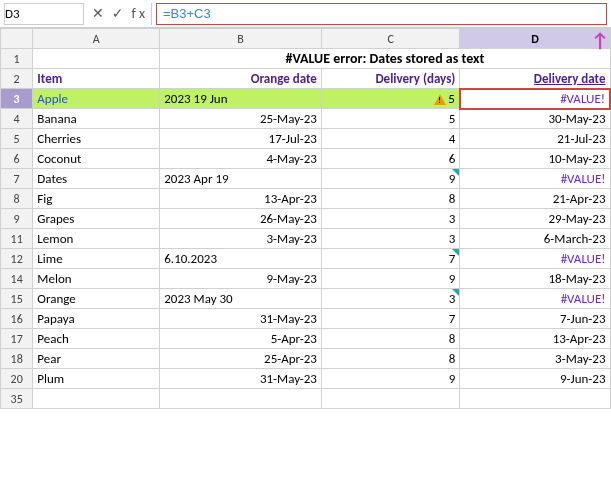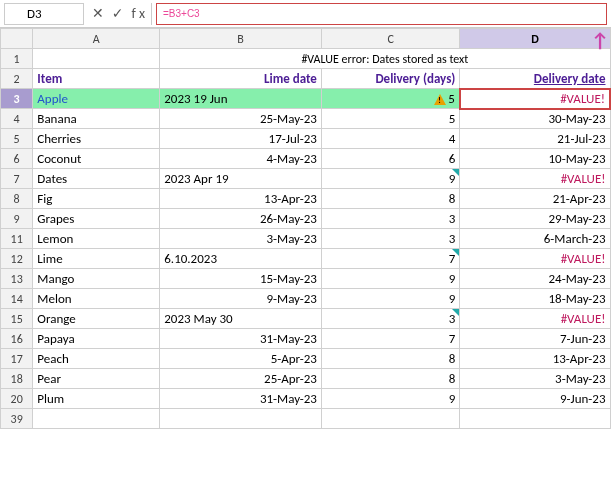--- a/index.html
+++ b/index.html
@@ -12,21 +12,21 @@
       height: 28px;
       border-bottom: 1px solid #ccc;
       background: #fff;
     }
     .cell-ref-box {
       width: 80px;
       border: 1px solid #ccc;
       height: 22px;
       display: flex;
       align-items: center;
-      padding: 0 22px;
+      padding: 0 0;
       font-size: 13px;
       margin-left: 4px;
       margin-right: 2px;
     }
     .formula-icons {
       display: flex;
       align-items: center;
       gap: 4px;
       padding: 0 4px;
       border-right: 1px solid #ccc;
@@ -36,24 +36,24 @@
       cursor: pointer;
       font-size: 14px;
       color: #555;
       padding: 0 2px;
     }
     .formula-input {
       flex: 1;
       border: 1px solid #c44;
       height: 22px;
       padding: 0 6px;
-      font-size: 10px;
+      font-size: 13px;
       margin-left: 4px;
       margin-right: 4px;
-      color: #ec4899;
+      color: #3b82f6;
       outline: none;
     }
 
     
     .spreadsheet {
       overflow: auto;
       height: calc(502px - 28px);
     }
 
     table {
@@ -97,21 +97,21 @@
 
     
     .col-header-selected {
       background: #d0c9e8;
       color: #000;
       font-weight: bold;
     }
 
     
     .row-selected {
-      background: #86efac;
+      background: #bef264;
       margin-left: 24px;
     }
     .row-num-selected {
       background: #a89ccf;
       color: #fff;
       font-weight: bold;
     }
 
     
     .active-cell {
@@ -131,21 +131,21 @@
       font-weight: bold;
       color: #4c1d95;
     }
 
     
     .text-left { text-align: left; }
     .text-right { text-align: right; }
 
     
     .value-error {
-      color: #be185d;
+      color: #6d28d9;
       text-align: right;
     }
 
     
     .green-corner {
       position: relative;
     }
     .green-corner::before {
       content: '';
       position: absolute;
@@ -194,27 +194,27 @@
           <th class="col-header">B</th>
           <th class="col-header">C</th>
           <th class="col-header col-header-selected">D</th>
         </tr>
       </thead>
       <tbody>
 
         <tr>
           <td class="row-num">1</td>
           <td class="text-left"></td>
-          <td class="title-cell" colspan="3" style="font-size:12px; font-weight:normal;">#VALUE error: Dates stored as text</td>
+          <td class="title-cell" colspan="3" style="font-size:14px; font-weight:bold;">#VALUE error: Dates stored as text</td>
         </tr>
 
         <tr>
           <td class="row-num">2</td>
           <td class="header-cell text-left">Item</td>
-          <td class="header-cell text-right">Lime date</td>
+          <td class="header-cell text-right">Orange date</td>
           <td class="header-cell text-right">Delivery (days)</td>
           <td class="header-cell text-right" style="text-decoration: underline;">Delivery date</td>
         </tr>
 
         <tr style="background:#e8e4f0;">
           <td class="row-num row-num-selected">3</td>
           <td class="text-left row-selected" style="color:#2255cc; font-weight:normal;">Apple</td>
           <td class="text-left row-selected">2023 19 Jun</td>
           <td class="row-selected" style="text-align:right; position:relative;">
             <span style="display:inline-block; width:0; height:0; border-left:6px solid transparent; border-right:6px solid transparent; border-bottom:11px solid #e8a000; position:relative; margin-right:2px; vertical-align:middle;">
@@ -282,27 +282,20 @@
         </tr>
 
         <tr>
           <td class="row-num">12</td>
           <td class="text-left">Lime</td>
           <td class="text-left">6.10.2023</td>
           <td class="text-right green-corner">7</td>
           <td class="value-error">#VALUE!</td>
         </tr>
 
-        <tr>
-          <td class="row-num">13</td>
-          <td class="text-left">Mango</td>
-          <td class="text-right">15-May-23</td>
-          <td class="text-right">9</td>
-          <td class="text-right">24-May-23</td>
-        </tr>
 
         <tr>
           <td class="row-num">14</td>
           <td class="text-left">Melon</td>
           <td class="text-right">9-May-23</td>
           <td class="text-right">9</td>
           <td class="text-right">18-May-23</td>
         </tr>
 
         <tr>
@@ -340,21 +333,21 @@
         <tr>
           <td class="row-num">20</td>
           <td class="text-left">Plum</td>
           <td class="text-right">31-May-23</td>
           <td class="text-right">9</td>
           <td class="text-right">9-Jun-23</td>
         </tr>
 
 
         <tr>
-          <td class="row-num">39</td>
+          <td class="row-num">35</td>
           <td></td>
           <td></td>
           <td></td>
           <td></td>
         </tr>
 
       </tbody>
     </table>
   </div>
 

